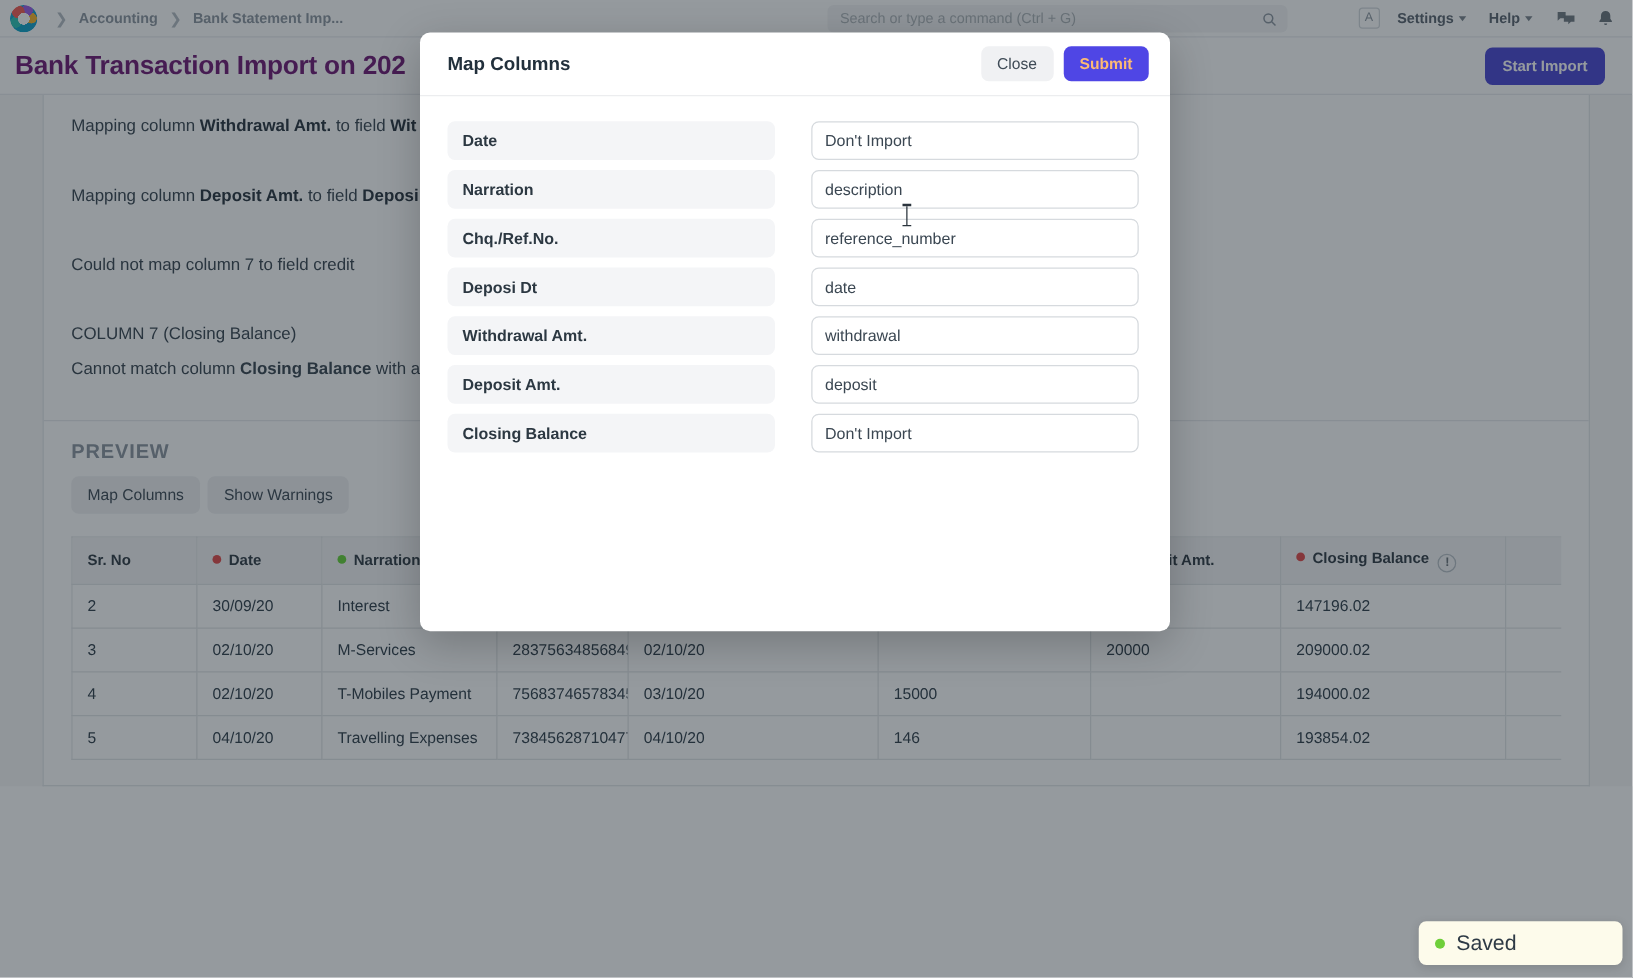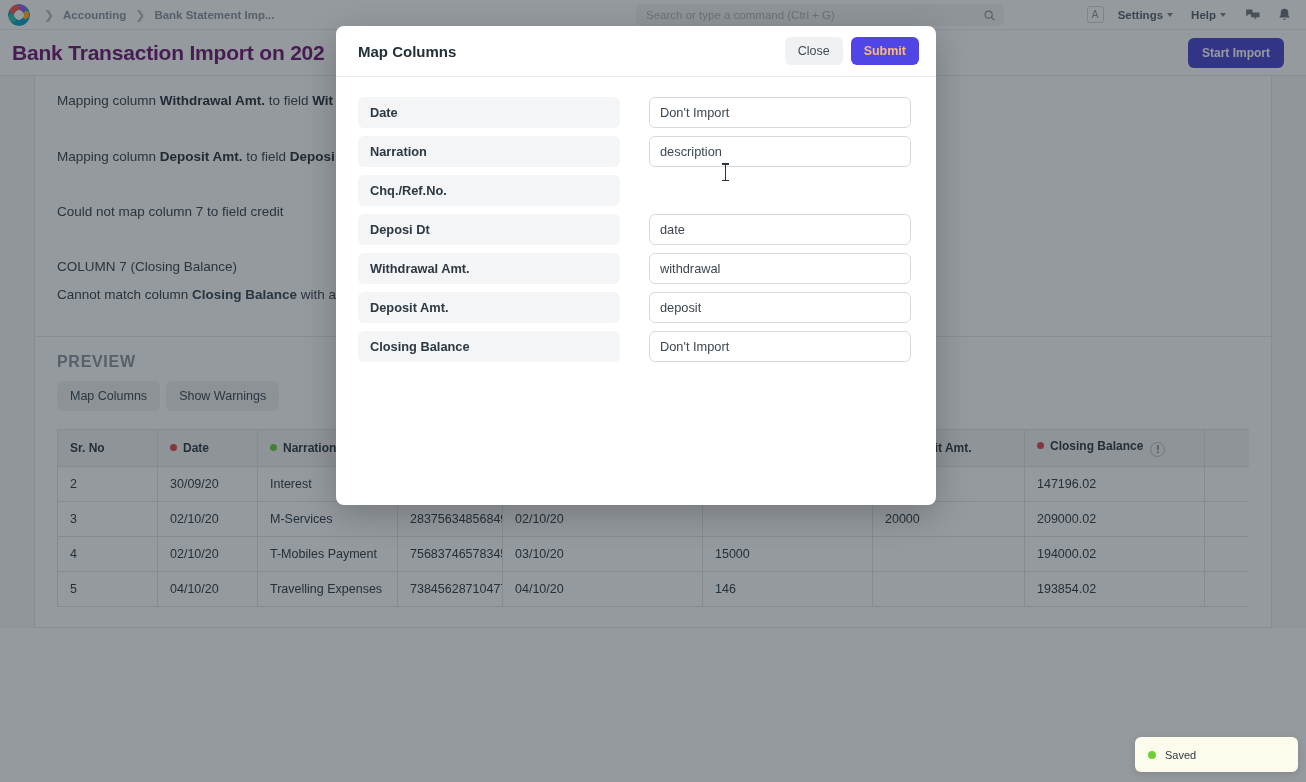--- a/index.html
+++ b/index.html
@@ -51,21 +51,21 @@
   .crumbs { display:flex; align-items:center; gap:9px; font-size: 11.5px; font-weight: 700; }
   .crumb { color: #8d96a0; white-space: nowrap; }
   .crumb-sep {
     color: #b5bcc4; font-weight: 400; font-size: 12px; line-height: 1;
     display:inline-block;
   }
   .nav-right {
     margin-left: auto; display: flex; align-items: center; gap: 0;
   }
   .search-wrap {
-    position: absolute; left: 636px; top: 4px;
+    position: absolute; left: 662px; top: 4px;
     width: 368px; height: 22px;
     background: #f4f5f6;
     border-radius: 5px;
     display: flex; align-items: center;
     padding: 0 8px;
   }
   .search-input {
     border: 0; background: transparent; outline: none;
     font-family: "Liberation Sans", sans-serif;
     font-size: 11.5px; color: #4a5258;
@@ -180,21 +180,21 @@
   
   .toast {
     position: absolute; right: 8px; bottom: 10px;
     width: 163px; height: 35px;
     background: #fdfbeb;
     border-radius: 6px;
     box-shadow: 0 2px 8px rgba(0,0,0,0.12);
     display: flex; align-items: center;
     padding: 0 13px;
     z-index: 60;
-    font-size: 11px; color: #2e3a45;
+    font-size: 17px; color: #2e3a45;
   }
   .toast .tdot { width:8px;height:8px;border-radius:50%;background:#6fcf3a;margin-right:9px;flex:none; }
 
   
   .modal {
     position: absolute;
     left: 336px; top: 26px;
     width: 600px; height: 479px;
     background: #fff;
     border-radius: 8px;
@@ -434,20 +434,21 @@
           <div class="map-val">Don't Import</div>
         </div>
         <div class="map-row">
           <div class="map-key">Narration</div>
           <div class="map-gap"></div>
           <div class="map-val">description</div>
         </div>
         <div class="map-row">
           <div class="map-key">Chq./Ref.No.</div>
           <div class="map-gap"></div>
+          <div class="map-val">reference_number</div>
         </div>
         <div class="map-row">
           <div class="map-key">Deposi Dt</div>
           <div class="map-gap"></div>
           <div class="map-val">date</div>
         </div>
         <div class="map-row">
           <div class="map-key">Withdrawal Amt.</div>
           <div class="map-gap"></div>
           <div class="map-val">withdrawal</div>

